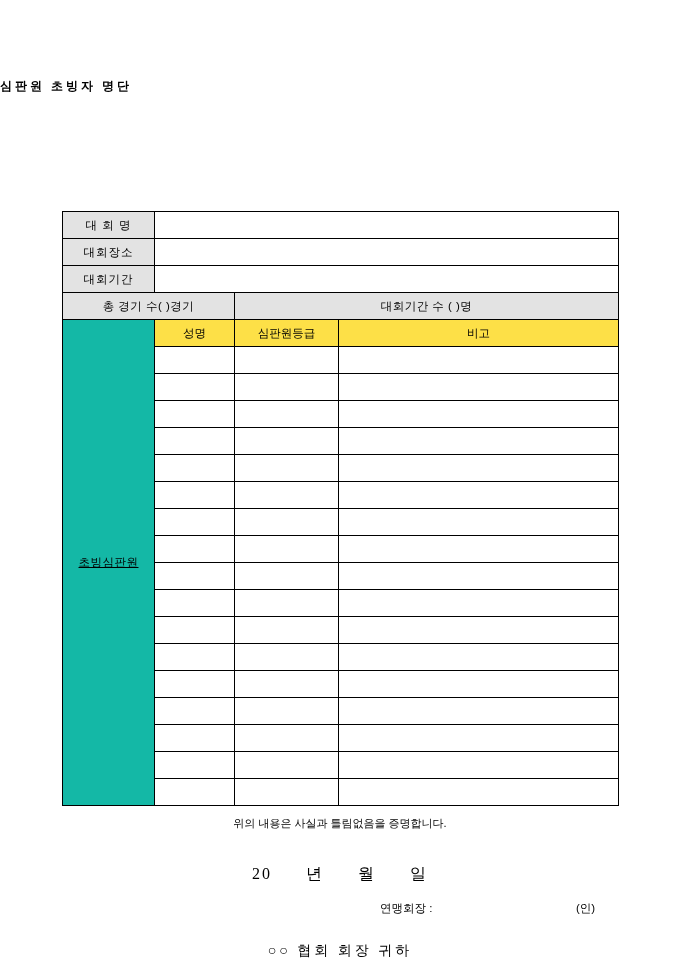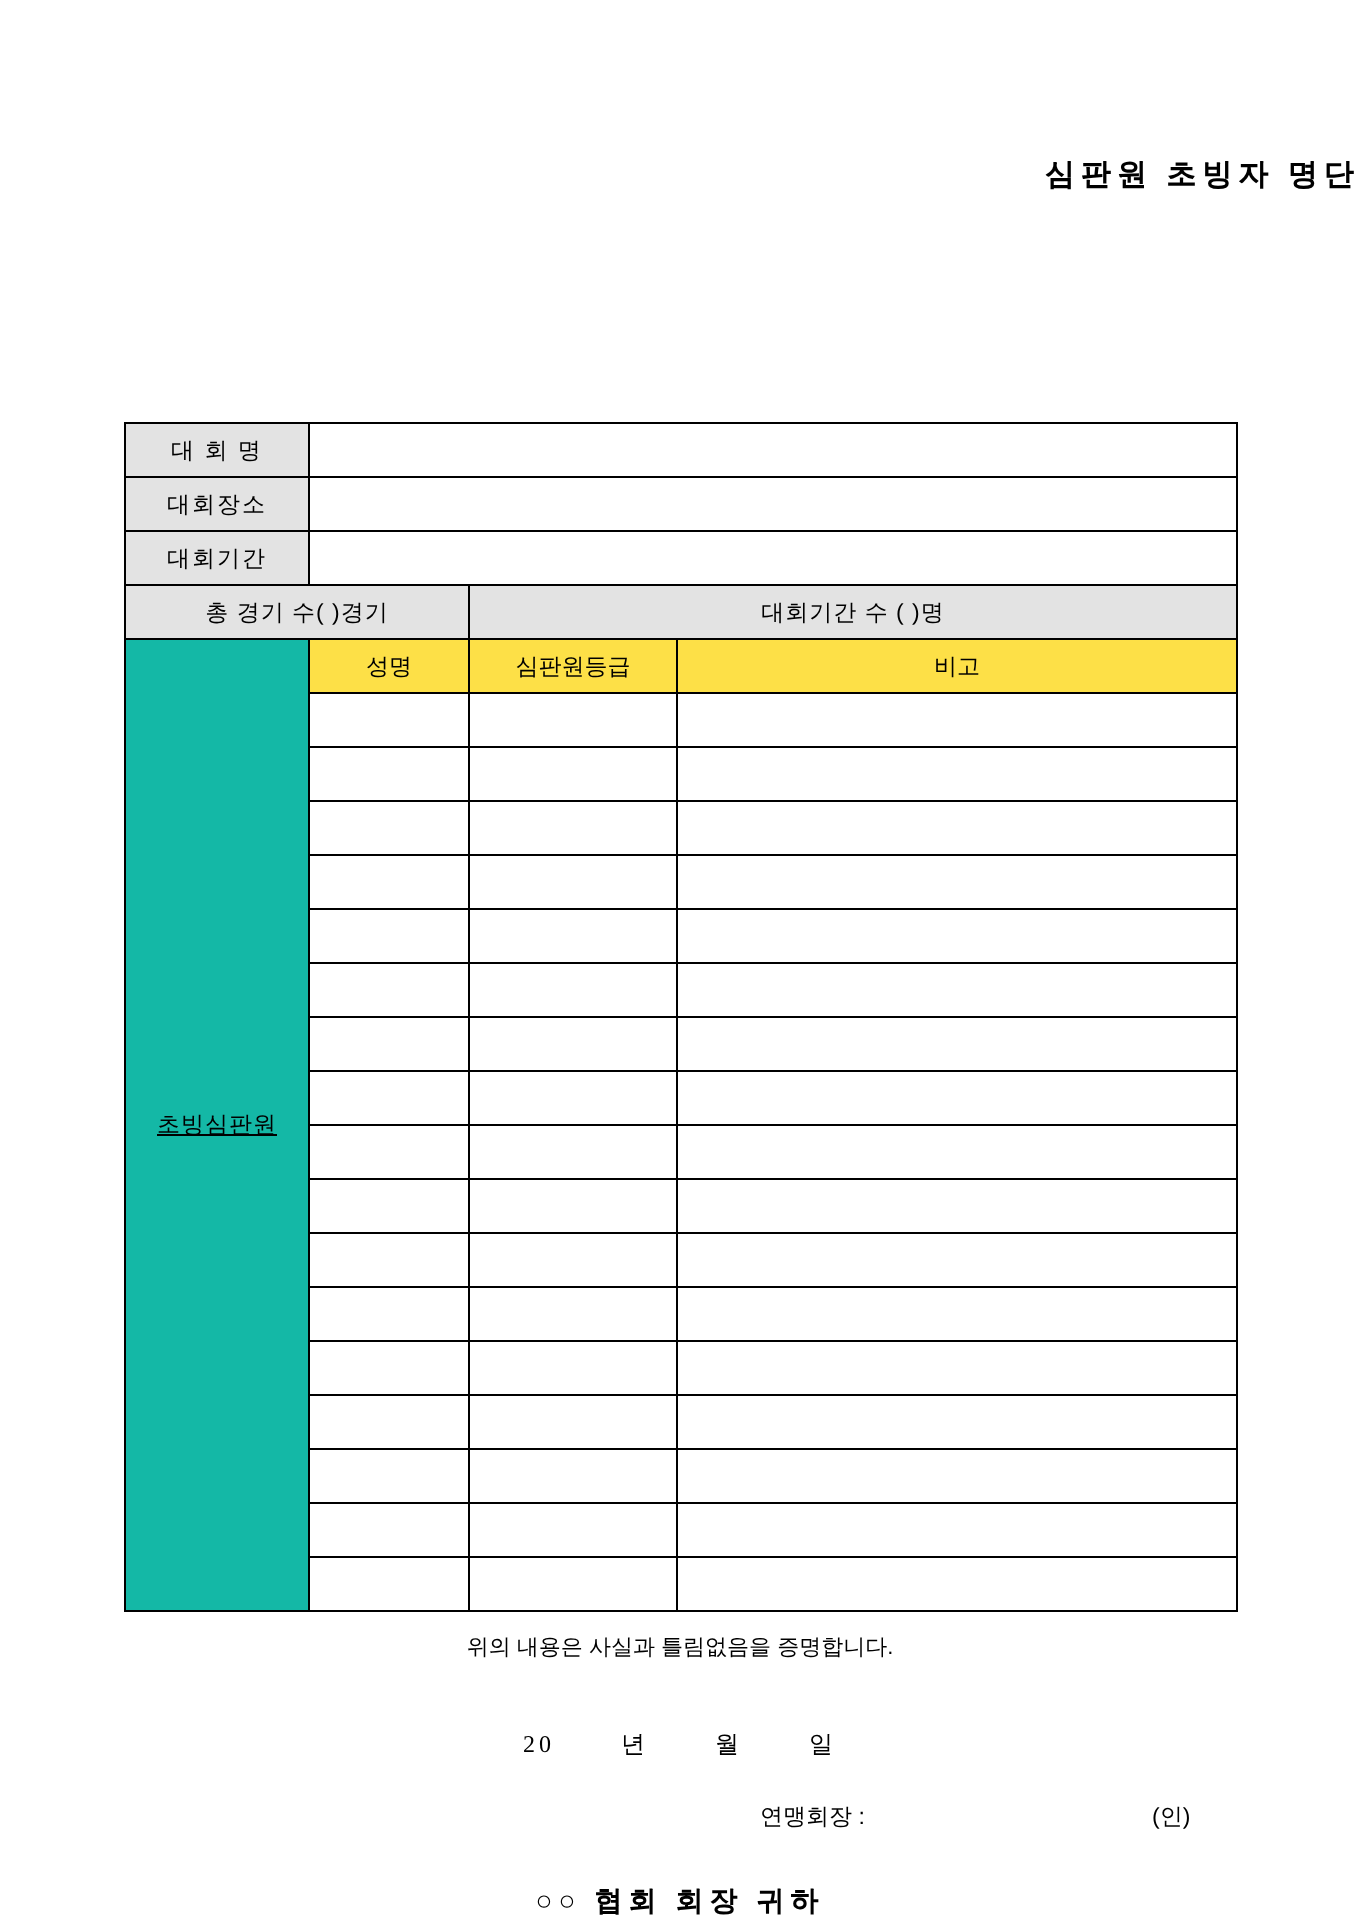--- a/index.html
+++ b/index.html
@@ -15,22 +15,22 @@
     position: relative;
     overflow: hidden;
   }
   .page {
     width: 680px;
     height: 962px;
     position: relative;
     box-sizing: border-box;
   }
   .doc-title {
-    text-align: right;
-    font-size: 15px;
+    text-align: left;
+    font-size: 12px;
     font-weight: bold;
     letter-spacing: 3px;
     margin-top: 78px;
     margin-bottom: 4px;
     font-family: "Liberation Serif", serif;
   }
   .table-wrap {
     position: absolute;
     left: 62px;
     top: 133px;
@@ -88,21 +88,21 @@
     top: 738px;
     text-align: center;
     font-size: 11px;
   }
   .date-line {
     position: absolute;
     left: 0;
     right: 0;
     top: 786px;
     text-align: center;
-    font-size: 12px;
+    font-size: 16px;
     letter-spacing: 2px;
     font-family: "Liberation Serif", serif;
   }
   .date-line span { margin: 0 14px; }
   .sign-line {
     position: absolute;
     top: 823px;
     left: 380px;
     width: 260px;
     font-size: 11.5px;
@@ -112,21 +112,21 @@
     left: 196px;
     top: 0;
   }
   .addressee {
     position: absolute;
     left: 0;
     right: 0;
     top: 864px;
     text-align: center;
     font-size: 14px;
-    font-weight: bold;
+    font-weight: normal;
     letter-spacing: 3px;
     font-family: "Liberation Serif", serif;
   }
 </style>
 </head>
 <body>
 
 <div class="page">
 
   <div class="doc-title">심판원 초빙자 명단</div>

